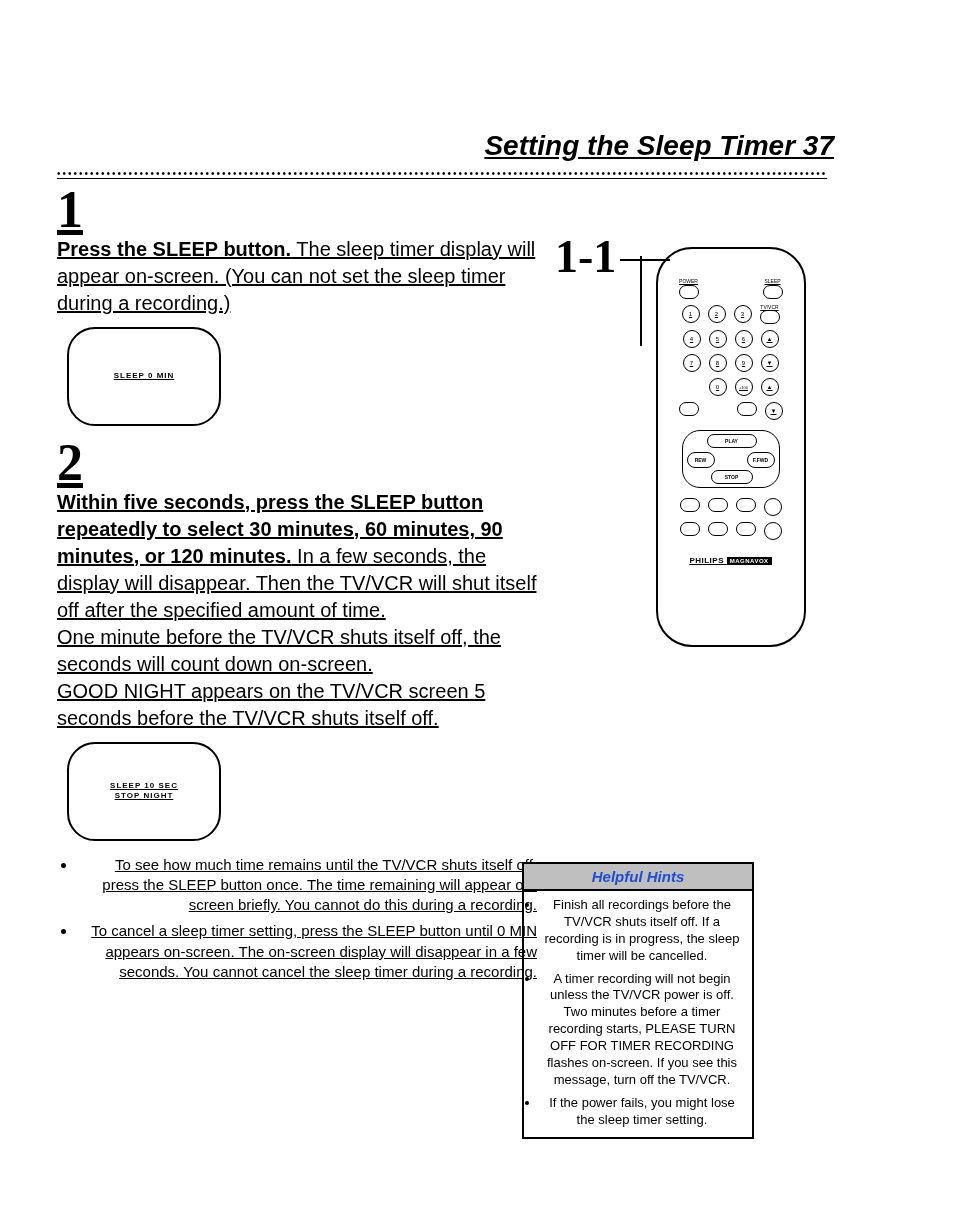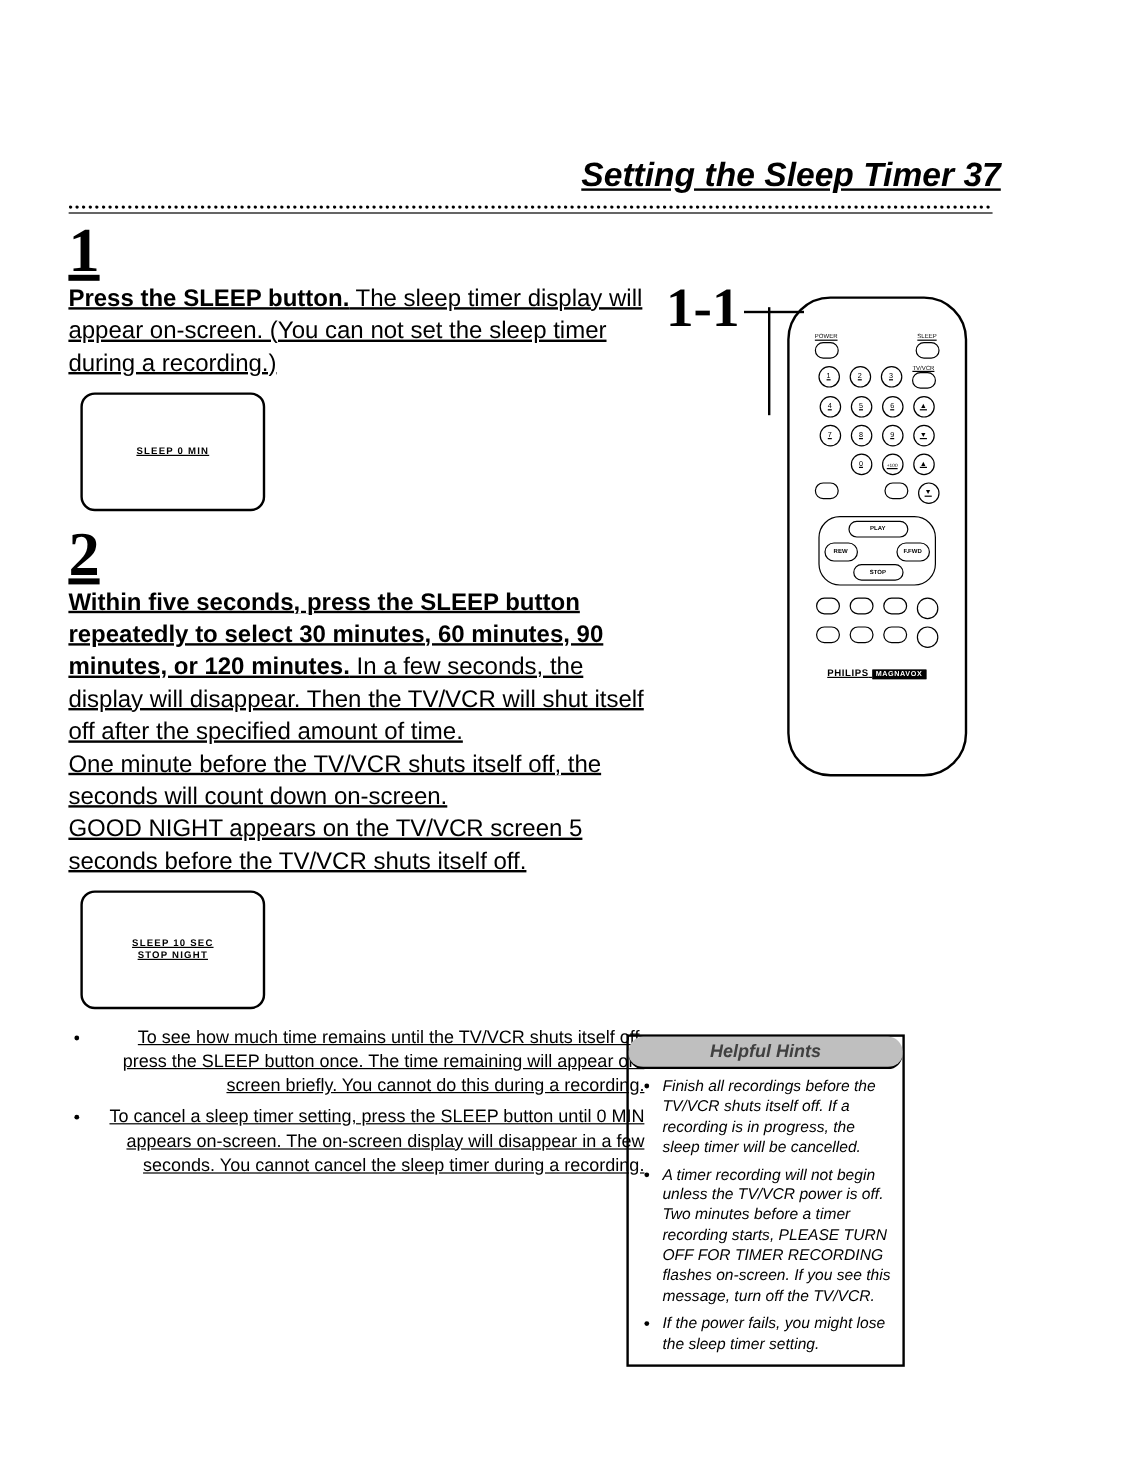--- a/index.html
+++ b/index.html
@@ -60,21 +60,21 @@
   }
   .step-text {
     font-size: 20px;
     line-height: 1.35;
   }
   .step-text b { font-weight:700; }
   .tvscreen {
     width: 150px;
     height: 95px;
     border: 2px solid #000;
-    border-radius: 12px;
+    border-radius: 28px;
     margin: 10px 0 14px 10px;
     display:flex;
     flex-direction:column;
     align-items:center;
     justify-content:center;
     font-size: 8px;
     letter-spacing: 1px;
     font-weight:700;
     text-align:center;
     line-height:1.3;
@@ -175,28 +175,27 @@
     font-size: 13px;
   }
   .hints-head {
     background: #bfbfbf;
     font-weight:700;
     font-style: italic;
     text-align:center;
     padding: 4px 0;
     border-bottom:2px solid #000;
     font-size:15px;
-    color:#404040;
-    border-radius:12px;
+    color:#1d4ed8;
   }
   .hints ul {
-    margin: 6px 8px 8px 28px;
+    margin: 6px 8px 8px 16px;
     padding:0;
-    font-style: italic;
     line-height:1.3;
+    text-align:center;
   }
   .hints ul li { margin-bottom:6px; }
 </style>
 </head>
 <body>
 
 <div class="page">
   <div class="title">Setting the Sleep Timer  37</div>
   <div class="dotrule">••••••••••••••••••••••••••••••••••••••••••••••••••••••••••••••••••••••••••••••••••••••••••••••••••••••••••••••••••••••••••••••••••••••••••••</div>
 

